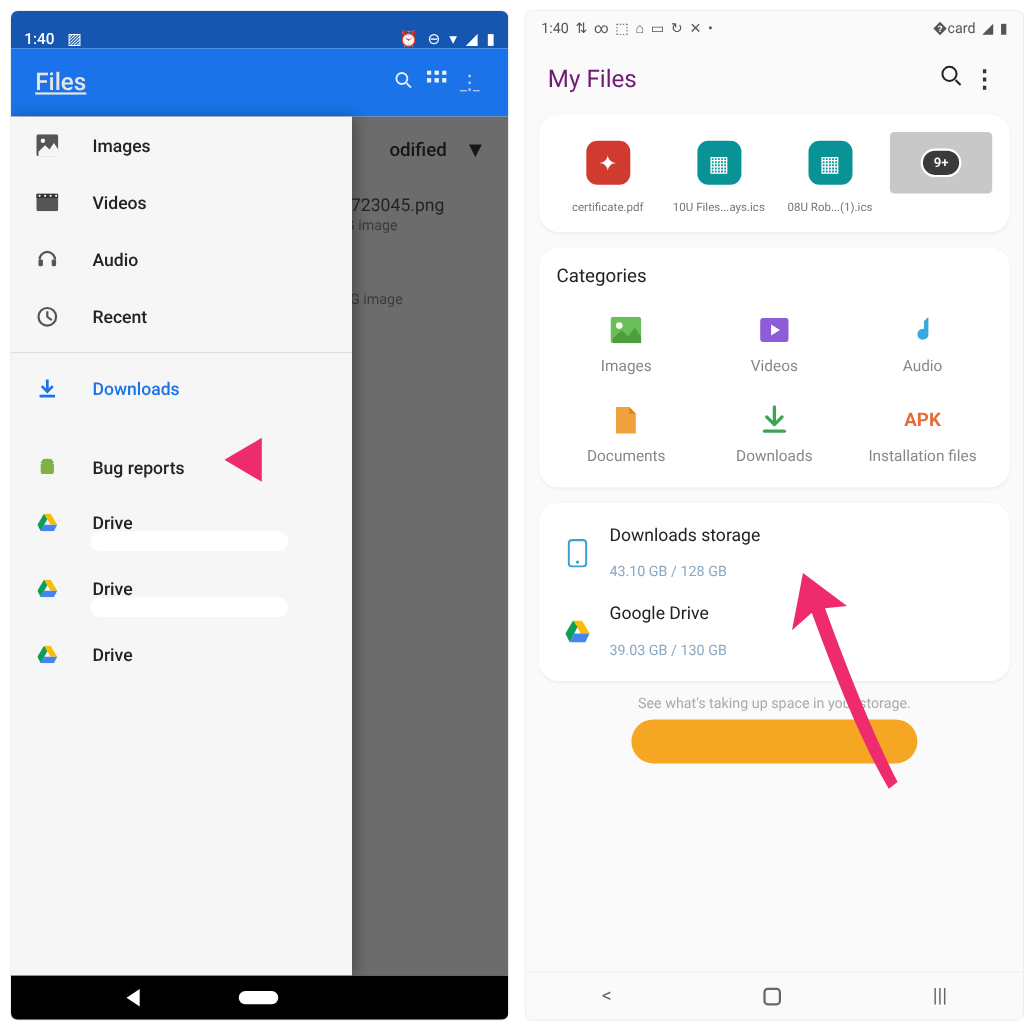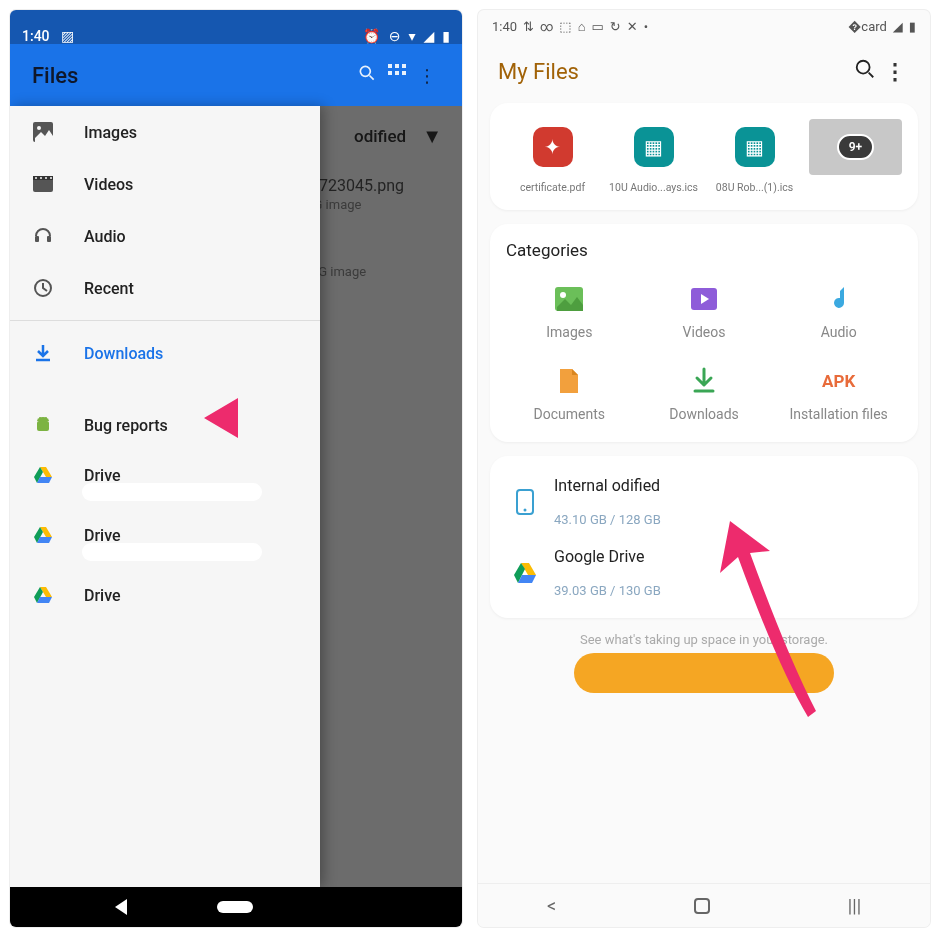--- a/index.html
+++ b/index.html
@@ -29,27 +29,28 @@
   display: flex;
   align-items: flex-end;
   justify-content: space-between;
   padding: 0 12px;
   font-size: 14px;
   font-weight: 500;
 }
 .left .statusbar .icons-r { display:flex; gap:8px; align-items:center; }
 .left .appbar {
   background: #1a73e8;
-  color: #0f172a;
+  color: #e5e5e5;
   height: 62px;
   display: flex;
   align-items: center;
   padding: 0 20px 0 22px;
   font-size: 22px;
   font-weight: 500;
+  text-decoration: underline;
 }
 .left .appbar .sp { flex:1; }
 .left .appbar .tool { width:30px; text-align:center; opacity:.9; font-size:18px; }
 .left .mainbg {
   position: absolute;
   top: 96px; left: 0; right: 0; bottom: 40px;
   background: #9b9b9b;
 }
 .left .mainbg .mod {
   display:flex; align-items:center; justify-content:flex-end;
@@ -96,21 +97,21 @@
 
 .right { background:#fafafa; }
 .right .statusbar {
   height: 32px; display:flex; align-items:center; justify-content:space-between;
   padding:0 14px; font-size:13px; color:#555;
 }
 .right .statusbar .il, .right .statusbar .ir { display:flex; gap:6px; align-items:center; }
 .right .title {
   display:flex; align-items:center; padding: 16px 20px 18px;
 }
-.right .title h1 { font-size:22px; font-weight:400; color:#a16207; flex:1; }
+.right .title h1 { font-size:22px; font-weight:400; color:#701a75; flex:1; }
 .right .title .ic { width:30px; text-align:center; font-size:22px; color:#333; }
 
 .card {
   background:#fff; border-radius:18px; margin:0 12px 14px;
   box-shadow: 0 1px 3px rgba(0,0,0,.05);
   padding: 16px;
 }
 .card h2 { font-size:17px; font-weight:400; color:#222; margin-bottom:14px; }
 
 .recent-row { display:flex; gap:8px; }
@@ -365,21 +366,21 @@
       <div class="recent-item">
         <div class="recent-ico">
             <div class="sq" style="background:#d13a2f;">✦</div>
           </div>
         <div class="recent-lbl">certificate.pdf</div>
       </div>
       <div class="recent-item">
         <div class="recent-ico">
             <div class="sq" style="background:#0a9396;">▦</div>
           </div>
-        <div class="recent-lbl">10U Audio...ays.ics</div>
+        <div class="recent-lbl">10U Files...ays.ics</div>
       </div>
       <div class="recent-item">
         <div class="recent-ico">
             <div class="sq" style="background:#0a9396;">▦</div>
           </div>
         <div class="recent-lbl">08U Rob...(1).ics</div>
       </div>
       <div class="recent-item more">
         <div class="recent-ico">
             <div class="pill">9+</div>
@@ -446,21 +447,21 @@
 
   <div class="card" style="padding:10px 16px;">
     <div class="stor-row">
       <div class="stor-ico">
           <svg width="18" height="26">
             <rect x="1" y="1" width="16" height="24" rx="3" fill="none" stroke="#3aa0d1" stroke-width="2"></rect>
             <circle cx="9" cy="21" r="1.5" fill="#3aa0d1"></circle>
           </svg>
         </div>
       <div class="stor-txt">
-        <div class="nm">Internal odified</div>
+        <div class="nm">Downloads storage</div>
         <div class="sz">43.10 GB / 128 GB</div>
       </div>
     </div>
     <div class="stor-row">
       <div class="stor-ico">
           <svg width="22" height="20">
             <path d="M7 0 L15 0 L22 12 L14 12 Z" fill="#fbbc04"></path>
             <path d="M7 0 L0 12 L4 20 L11 6 Z" fill="#0f9d58"></path>
             <path d="M4 20 L18 20 L22 12 L8 12 Z" fill="#4285f4"></path>
           </svg>

